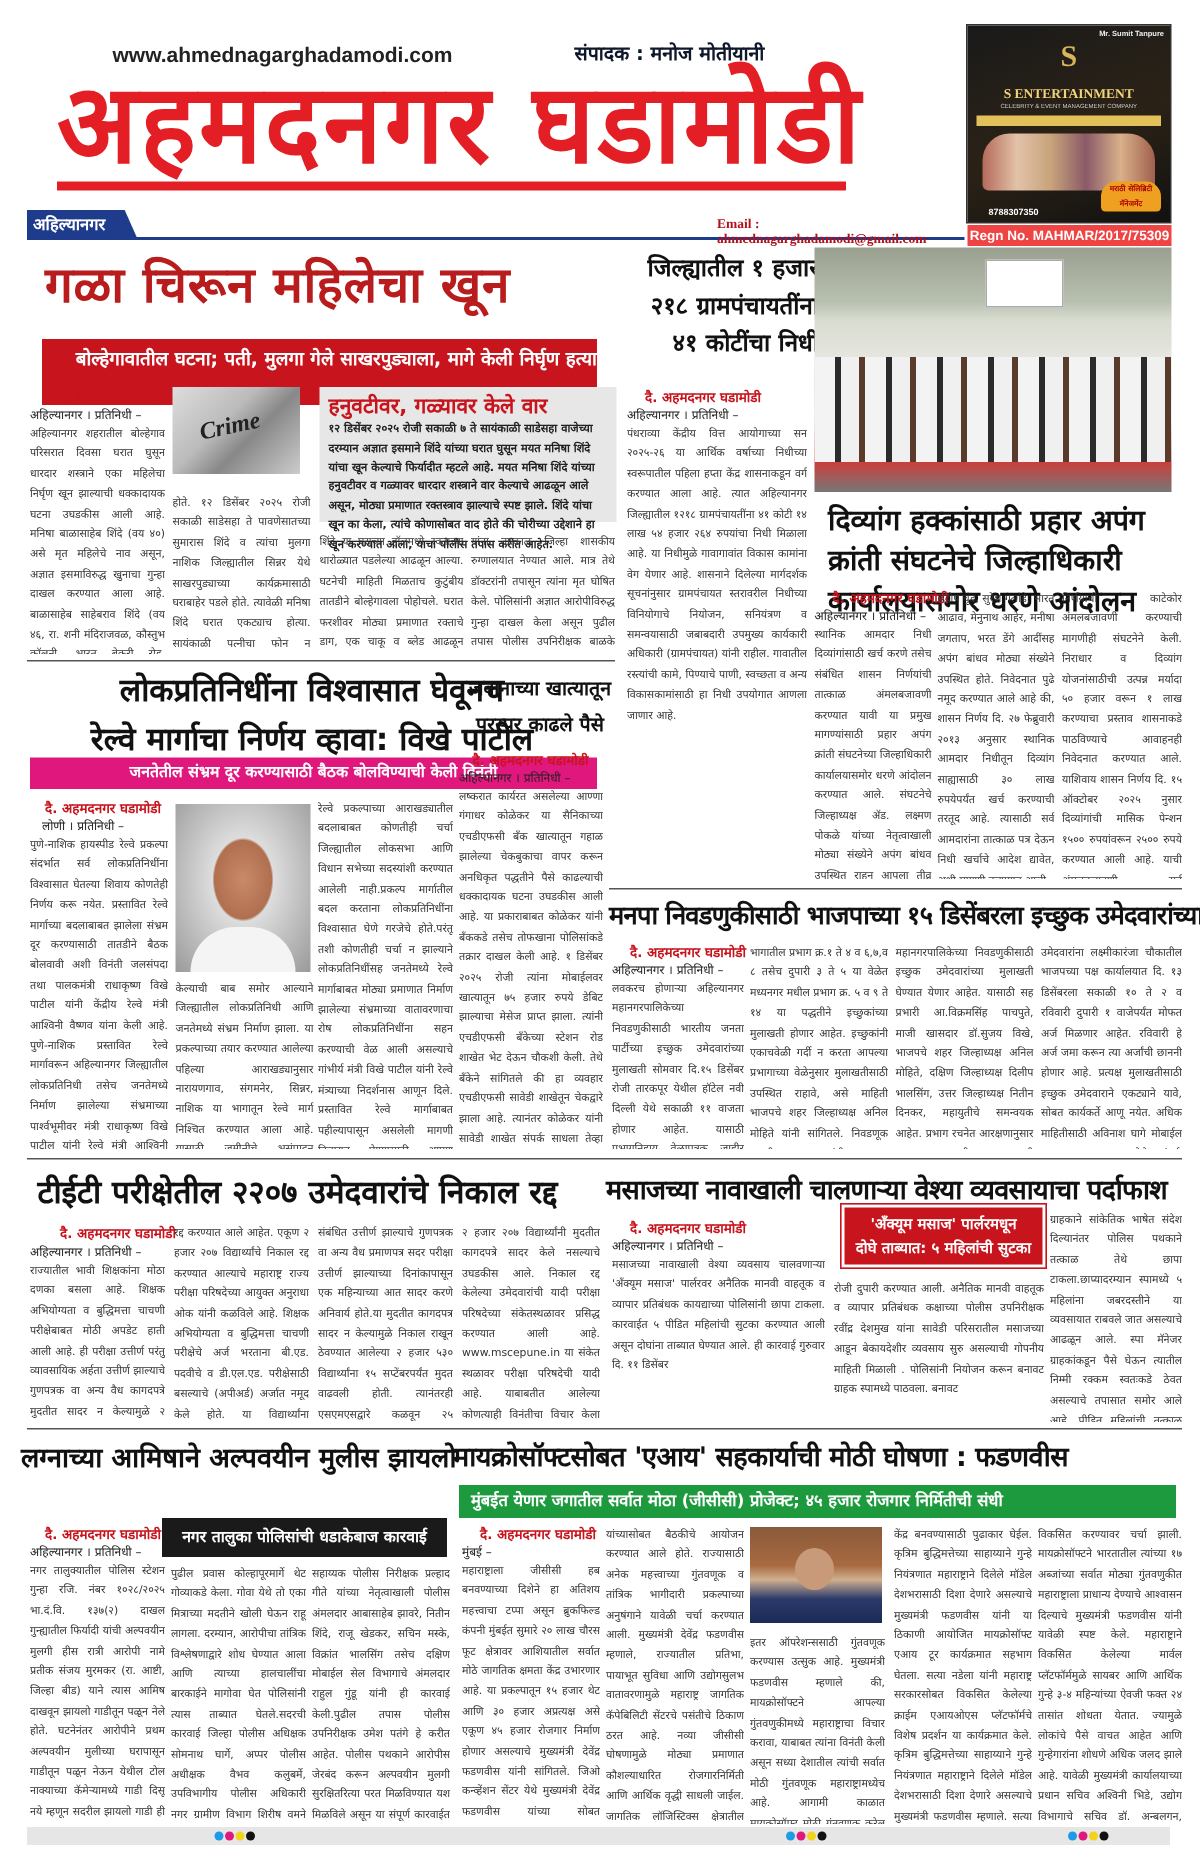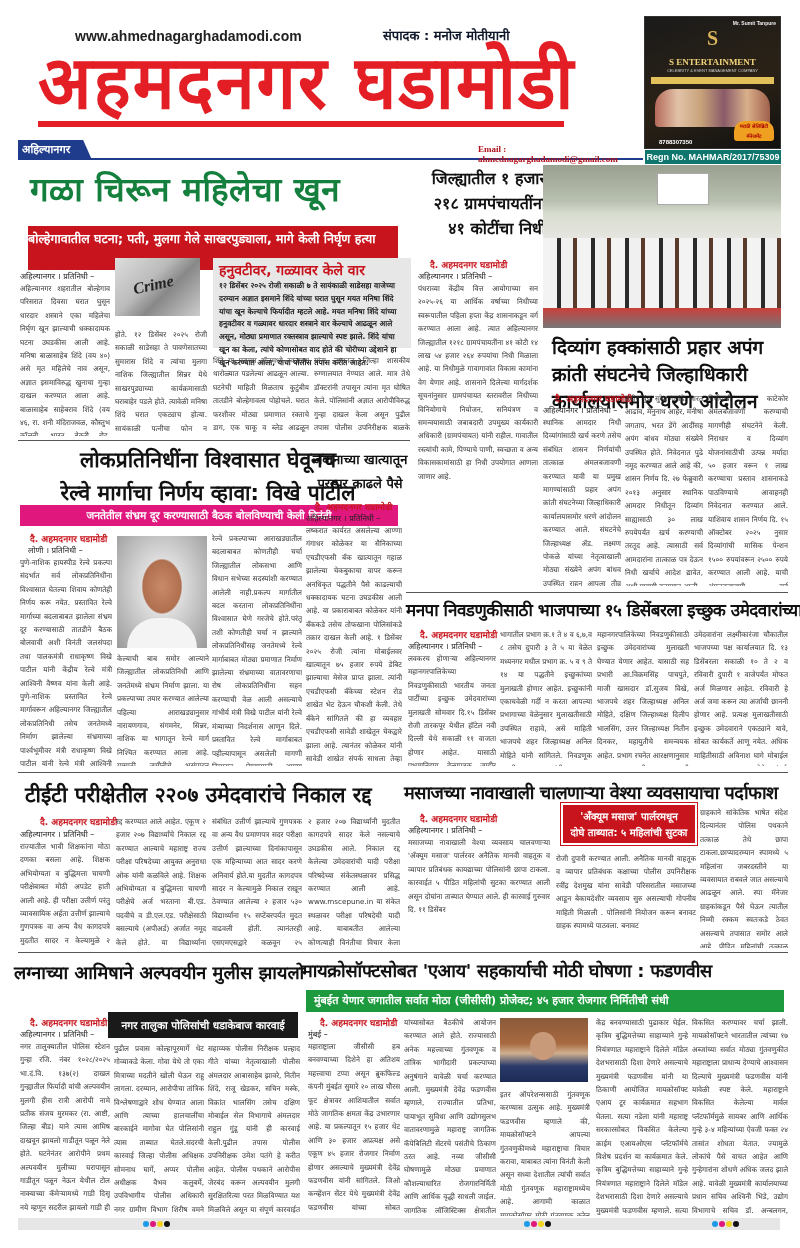--- a/index.html
+++ b/index.html
@@ -11,30 +11,30 @@
 .mast-line{left:38px;top:121px;width:526px;height:6px;background:#e31e24}
 .ad{left:644px;top:16px;width:137px;height:133px;background:linear-gradient(160deg,#1a1a1a 0%,#2b2216 55%,#111 100%);border:1px solid #333;overflow:hidden}
 .ad .ad-owner{position:absolute;right:4px;top:3px;font:bold 5px "Liberation Sans",sans-serif;color:#eee}
 .ad .ad-logo{position:absolute;left:0;right:0;top:10px;text-align:center;font:bold 20px "Liberation Serif",serif;color:#d9b45a}
 .ad .ad-title{position:absolute;left:0;right:0;top:40px;text-align:center;font:bold 9px "Liberation Serif",serif;color:#f2d27a}
 .ad .ad-sub{position:absolute;left:0;right:0;top:51px;text-align:center;font:4px "Liberation Sans",sans-serif;color:#ccc}
 .ad .ad-bar{position:absolute;left:6px;right:6px;top:60px;height:7px;background:#e3c15a}
 .ad .ad-people{position:absolute;left:10px;right:10px;top:72px;height:38px;background:linear-gradient(90deg,#b56a5a,#e2c2a8,#c7a27a,#8a5a68,#d9b08a,#a0604c);border-radius:18px 18px 4px 4px}
 .ad .ad-badge{position:absolute;right:6px;top:104px;width:40px;height:20px;background:#f0a020;border-radius:10px 10px 3px 3px;font:bold 5px "DejaVu Sans",sans-serif;color:#a00;text-align:center;line-height:10px}
 .ad .ad-phone{position:absolute;left:14px;top:122px;font:bold 6px "Liberation Sans",sans-serif;color:#fff}
-.regn{left:645px;top:150px;width:136px;height:14px;background:#0f766e;color:#fff;font:bold 9px "Liberation Sans",sans-serif;text-align:center;line-height:14px}
+.regn{left:645px;top:150px;width:136px;height:14px;background:#ef4444;color:#fff;font:bold 9px "Liberation Sans",sans-serif;text-align:center;line-height:14px}
 .info-bar{left:18px;top:140px;width:625px;height:20px;border-bottom:2px solid #1f3c8c}
 .city-tag{position:absolute;left:0;top:0;width:74px;height:20px;background:#1f3c8c;color:#fff;font:bold 11px "DejaVu Sans",sans-serif;line-height:20px;padding-left:4px;clip-path:polygon(0 0,88% 0,100% 100%,0 100%)}
 .info-items{position:absolute;left:80px;top:3px;font:10px "DejaVu Sans",sans-serif;white-space:nowrap;color:#111}
 .info-items span{margin-right:16px}
 .info-items .dot{color:#7a1fa2;margin-right:2px}
 .info-email{position:absolute;left:460px;top:4px;font:bold 9px "Liberation Serif",serif;color:#b0121b}
 .hr{height:1px;background:#555}
-.h-main{left:30px;top:166px;font:900 33px "DejaVu Sans",sans-serif;color:#15803d;white-space:nowrap;letter-spacing:0.5px}
-.red-strap{left:28px;top:226px;width:370px;height:44px;background:#c8141d;color:#fff;font:bold 12.5px "DejaVu Sans",sans-serif;line-height:26px;text-align:left;white-space:nowrap}
+.h-main{left:30px;top:166px;font:900 33px "DejaVu Sans",sans-serif;color:#b91c1c;white-space:nowrap;letter-spacing:0.5px}
+.red-strap{left:28px;top:226px;width:370px;height:44px;background:#c8141d;color:#fff;font:bold 12.5px "DejaVu Sans",sans-serif;line-height:26px;text-align:right;white-space:nowrap}
 .byline{font:bold 9px "DejaVu Sans",sans-serif;color:#c8141d}
 .dateline{font:8px "DejaVu Sans",sans-serif;color:#222}
 .body{font:7.2px "DejaVu Sans",sans-serif;line-height:13.4px;color:#333;text-align:justify;overflow:hidden}
 .photo{background:#999;overflow:hidden}
 .crime-photo{left:115px;top:258px;width:85px;height:58px;background:linear-gradient(135deg,#ddd 0%,#bbb 40%,#888 60%,#ccc 100%)}
 .crime-photo span{position:absolute;left:18px;top:18px;font:bold italic 16px "Liberation Serif",serif;color:#222;transform:rotate(-12deg)}
 .box-gray{left:213px;top:258px;width:198px;height:90px;background:#e7e7e7}
 .box-gray .box-h{position:absolute;left:6px;top:2px;font:bold 14px "DejaVu Sans",sans-serif;color:#c8141d;white-space:nowrap}
 .box-gray .box-b{position:absolute;left:6px;top:22px;width:188px;font:bold 7.5px "DejaVu Sans",sans-serif;line-height:12.8px;color:#222}
 .grant-head{left:426px;top:166px;width:120px;text-align:right;font:bold 16px "DejaVu Sans",sans-serif;line-height:25px;color:#111}

